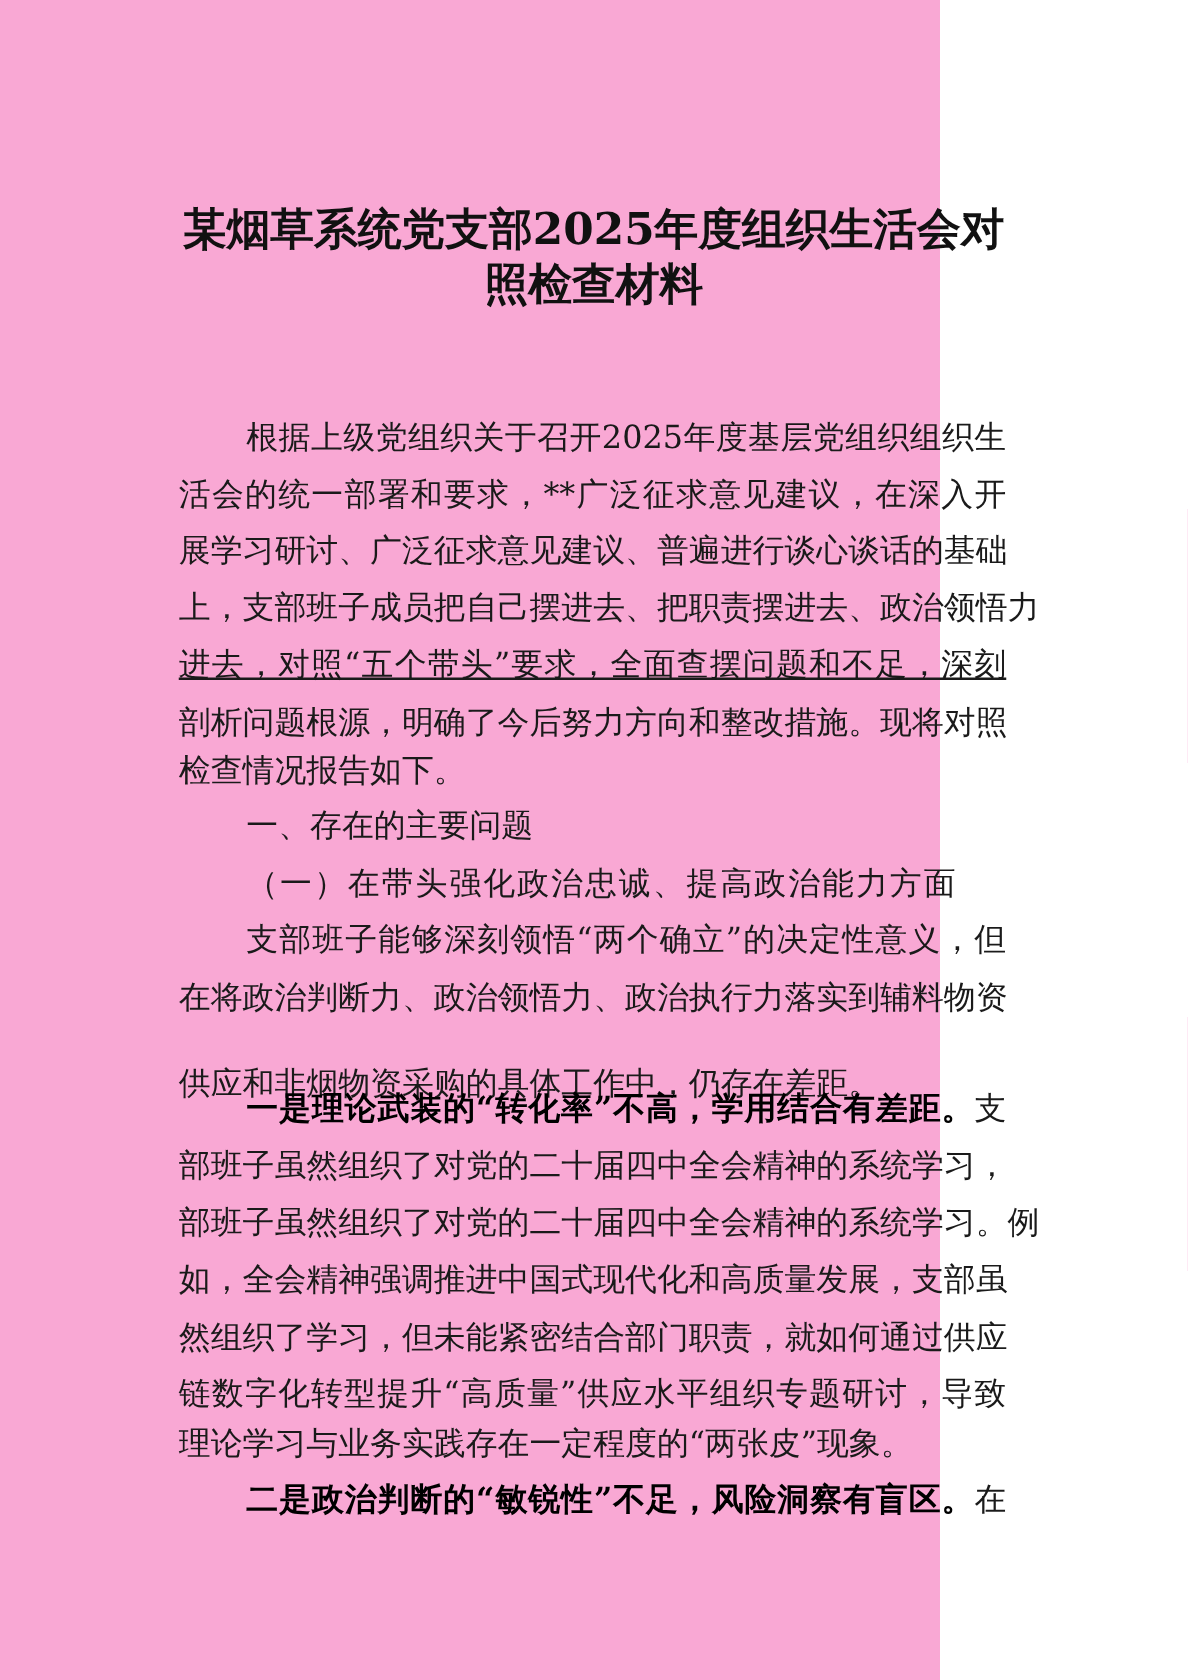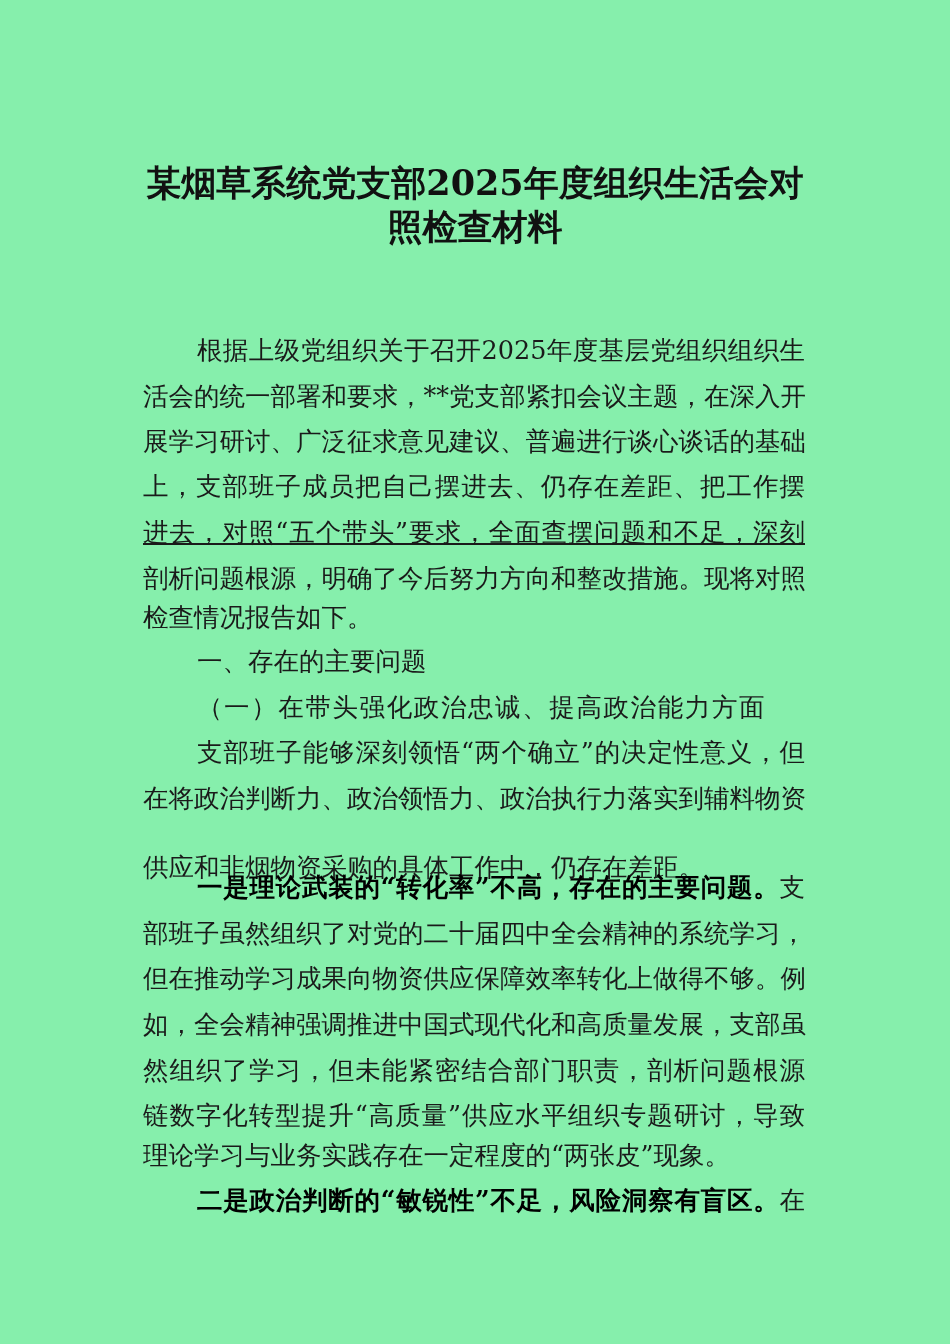--- a/index.html
+++ b/index.html
@@ -1,17 +1,17 @@
 <!DOCTYPE html>
 <html><head>
 <meta charset="utf-8">
 <style>
   html, body { margin: 0; padding: 0; background: #ffffff; }
   body { width: 950px; height: 1344px; position: relative; overflow: hidden; }
-  .page { position: absolute; left: 0; top: 0; width: 950px; height: 1344px; background: #86efac; }
+  .page { position: absolute; left: 0; top: 0; width: 752px; height: 1344px; background: #f9a8d4; }
   .title {
     position: absolute; left: 100px; width: 750px; text-align: center;
     font-family: "DejaVu Serif", "Liberation Serif", serif;
     font-weight: bold; font-size: 35px; color: #111; letter-spacing: 0px;
     white-space: nowrap;
   }
   .line {
     position: absolute; left: 143px; width: 662px; height: 46px;
     font-family: "DejaVu Serif", "Liberation Serif", serif;
     font-size: 25.5px; color: #1a1a1a; white-space: nowrap;
@@ -26,44 +26,44 @@
 </head>
 <body>
 
 <div class="page">
 
   <div class="title" style="top:160px;">某烟草系统党支部2025年度组织生活会对</div>
   <div class="title" style="top:204px;">照检查材料</div>
 
   <div>
     <div class="line indent" style="top:327px;">根据上级党组织关于召开2025年度基层党组织组织生</div>
-    <div class="line" style="top:373px;">活会的统一部署和要求，**党支部紧扣会议主题，在深入开</div>
+    <div class="line" style="top:373px;">活会的统一部署和要求，**广泛征求意见建议，在深入开</div>
     <div class="line" style="top:418px;">展学习研讨、广泛征求意见建议、普遍进行谈心谈话的基础</div>
-    <div class="line" style="top:463px;">上，支部班子成员把自己摆进去、仍存在差距、把工作摆</div>
+    <div class="line" style="top:463px;">上，支部班子成员把自己摆进去、把职责摆进去、政治领悟力</div>
     <div class="line" style="top:509px;text-decoration:underline;">进去，对照“五个带头”要求，全面查摆问题和不足，深刻</div>
     <div class="line" style="top:555px;">剖析问题根源，明确了今后努力方向和整改措施。现将对照</div>
     <div class="line last" style="top:594px;">检查情况报告如下。</div>
   </div>
 
   <div class="line indent heading1" style="top:638px;">一、存在的主要问题</div>
 
   <div class="line heading2" style="top:684px;">（一）在带头强化政治忠诚、提高政治能力方面</div>
 
   <div>
     <div class="line indent" style="top:729px;">支部班子能够深刻领悟“两个确立”的决定性意义，但</div>
     <div class="line" style="top:775px;">在将政治判断力、政治领悟力、政治执行力落实到辅料物资</div>
     <div class="line last" style="top:844px;">供应和非烟物资采购的具体工作中，仍存在差距。</div>
   </div>
 
   <div>
-    <div class="line indent" style="top:864px;"><b>一是理论武装的“转化率”不高，存在的主要问题。</b><span>支</span></div>
+    <div class="line indent" style="top:864px;"><b>一是理论武装的“转化率”不高，学用结合有差距。</b><span>支</span></div>
     <div class="line" style="top:910px;">部班子虽然组织了对党的二十届四中全会精神的系统学习，</div>
-    <div class="line" style="top:955px;">但在推动学习成果向物资供应保障效率转化上做得不够。例</div>
+    <div class="line" style="top:955px;">部班子虽然组织了对党的二十届四中全会精神的系统学习。例</div>
     <div class="line" style="top:1001px;">如，全会精神强调推进中国式现代化和高质量发展，支部虽</div>
-    <div class="line" style="top:1047px;">然组织了学习，但未能紧密结合部门职责，剖析问题根源</div>
+    <div class="line" style="top:1047px;">然组织了学习，但未能紧密结合部门职责，就如何通过供应</div>
     <div class="line" style="top:1092px;">链数字化转型提升“高质量”供应水平组织专题研讨，导致</div>
     <div class="line last" style="top:1132px;">理论学习与业务实践存在一定程度的“两张皮”现象。</div>
   </div>
 
   <div>
     <div class="line indent" style="top:1177px;"><b>二是政治判断的“敏锐性”不足，风险洞察有盲区。</b><span>在</span></div>
   </div>
 
 </div>
 

